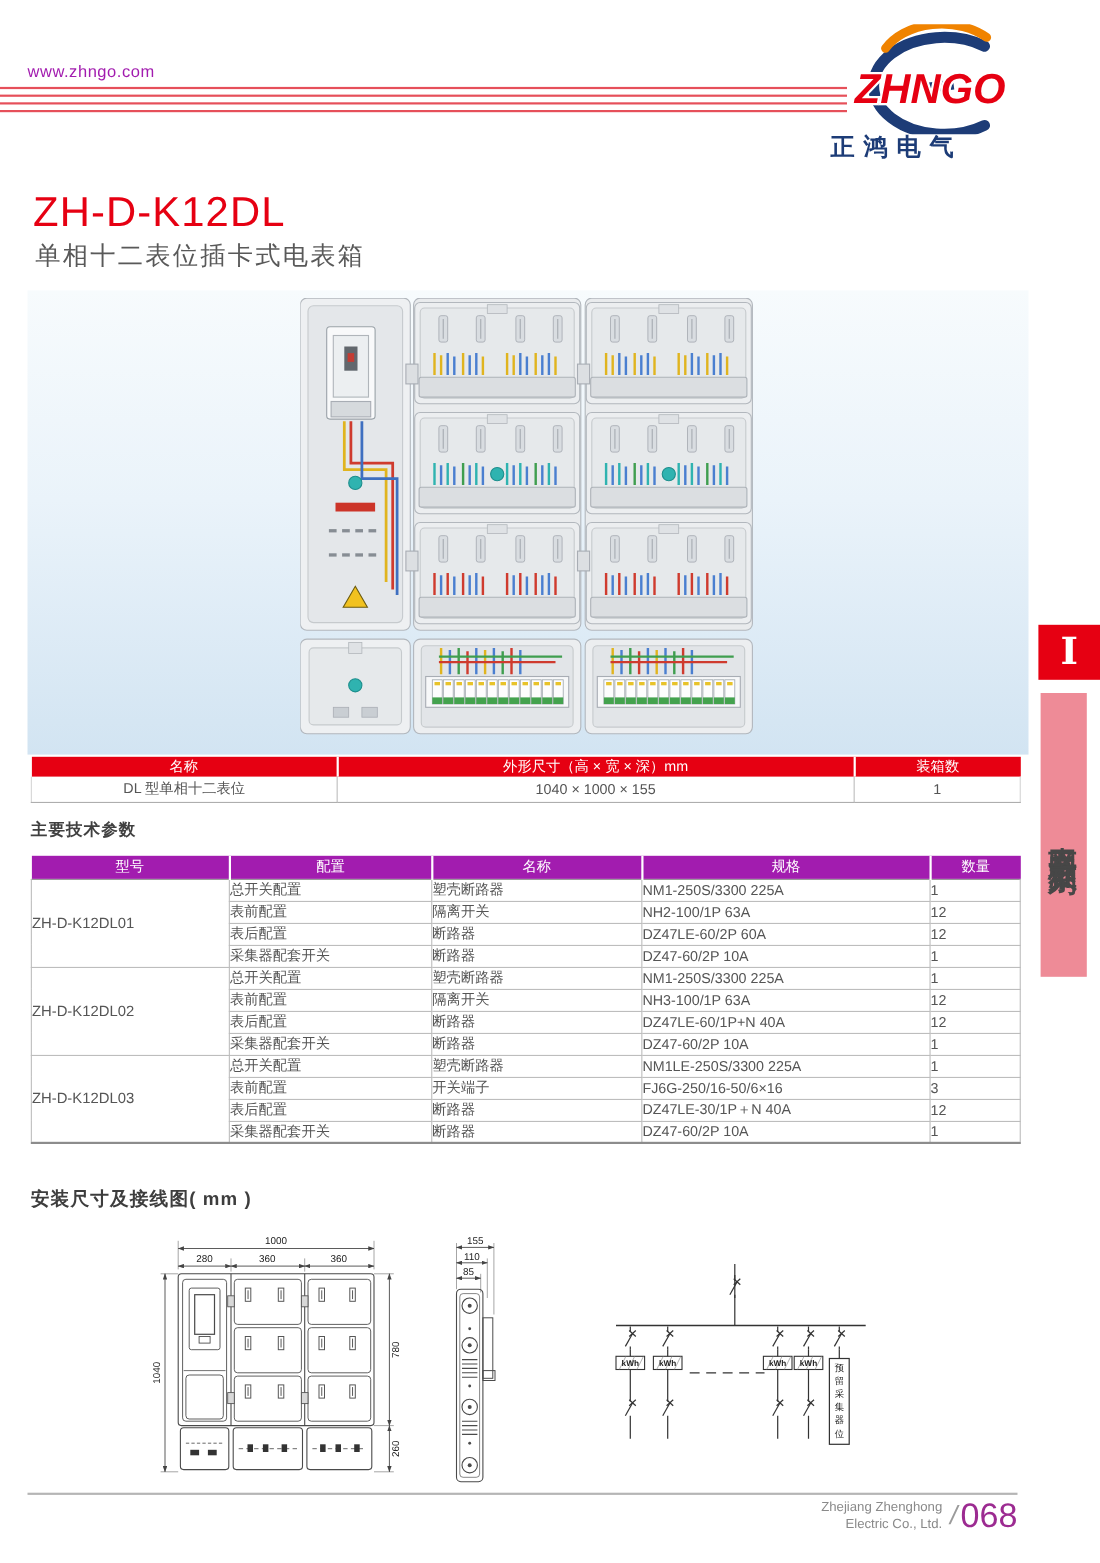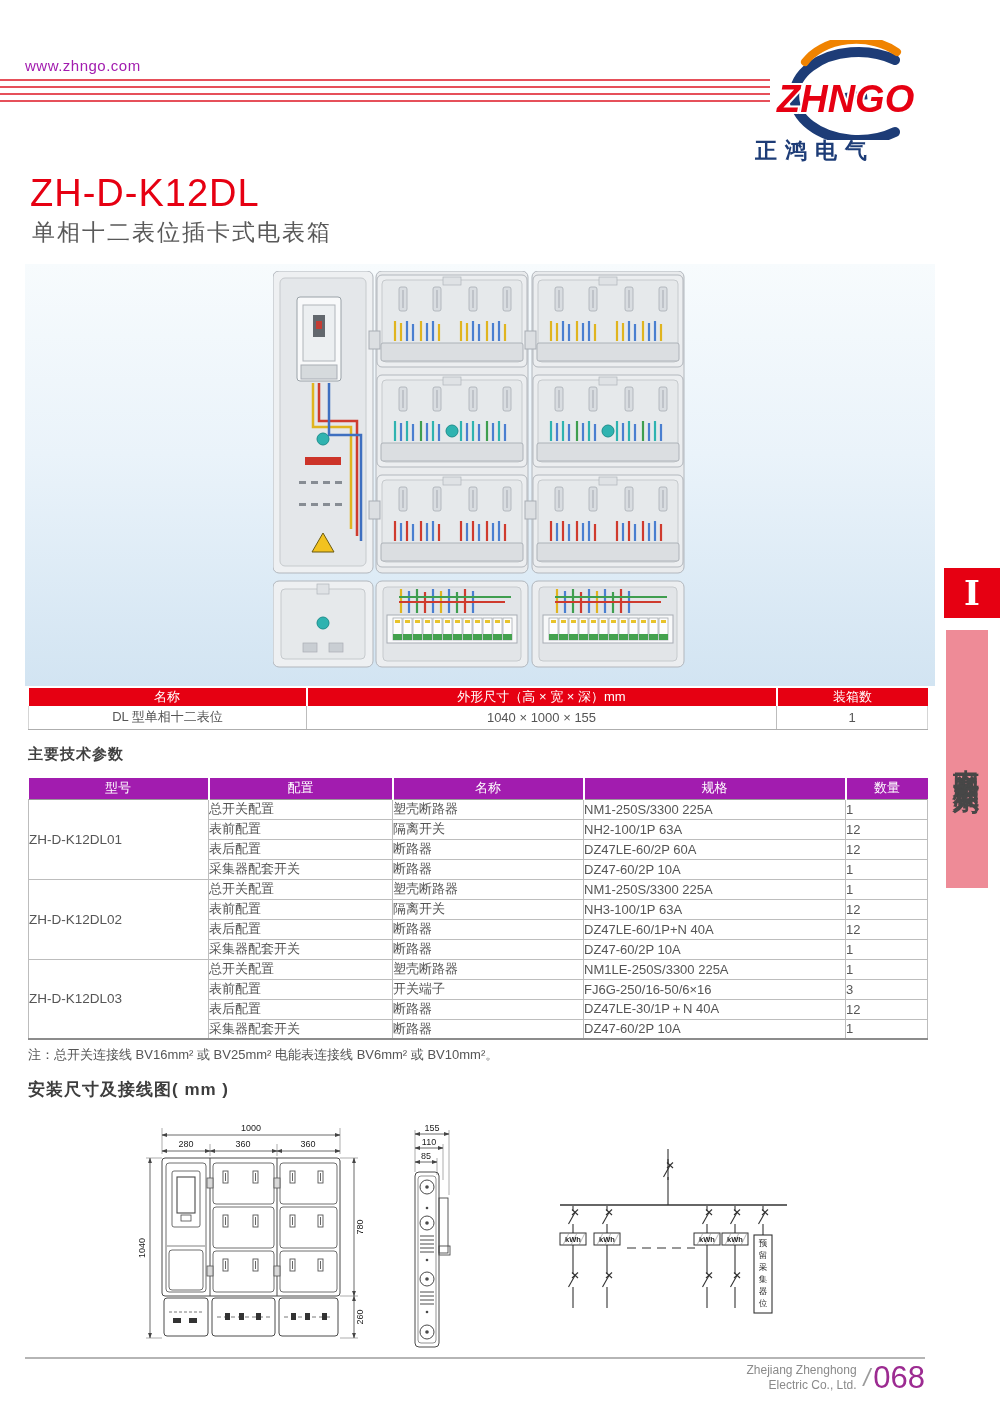--- a/index.html
+++ b/index.html
@@ -3,21 +3,21 @@
 <meta charset="utf-8">
 <style>
   * { margin:0; padding:0; box-sizing:border-box; }
   body { font-family: "Liberation Sans", sans-serif; background:#ffffff; }
   .page { position:relative; width:1000px; height:1421px; background:#fff; overflow:hidden; }
 
   
   .site-url { position:absolute; left:25px; top:57px; font-size:15px; color:#a21caf; letter-spacing:.5px; }
   .red-lines { position:absolute; left:0; top:79px; width:770px; }
   .red-lines div { height:2px; background:#e6505a; margin-bottom:5px; }
-  .logo { position:absolute; right:58px; top:40px; width:195px; height:126px; }
+  .logo { position:absolute; right:58px; top:22px; width:195px; height:126px; }
   .logo-cn { margin-top:-8px; text-align:left; color:#1d3c77; font-size:22px; font-weight:bold; letter-spacing:8px; padding-left:8px; }
 
   
   .model-title { position:absolute; left:30px; top:172px; font-size:38px; color:#e60012; font-weight:500; letter-spacing:1px; }
   .model-subtitle { position:absolute; left:32px; top:217px; font-size:23px; color:#595959; font-weight:500; letter-spacing:2px; }
 
   
   .photo-band { position:absolute; left:25px; top:264px; width:910px; height:422px;
     background:linear-gradient(180deg,#f7fbfd 0%,#eaf3fa 45%,#d2e4f2 100%); }
   .photo-band svg { display:block; margin:7px auto 0; }
@@ -395,21 +395,20 @@
       </tr>
       <tr>
         <td>采集器配套开关</td>
         <td>断路器</td>
         <td>DZ47-60/2P 10A</td>
         <td>1</td>
       </tr>
     </tbody>
   </table>
 
-  <div class="note">注：总开关连接线 BV16mm² 或 BV25mm² 电能表连接线 BV6mm² 或 BV10mm²。</div>
 
   <div class="install-title">安装尺寸及接线图( mm )</div>
 
   <svg class="front-view" width="285" height="243" viewBox="0 0 285 243">
     <defs>
       <marker id="ar" markerWidth="7" markerHeight="5" refX="6.5" refY="2.5" orient="auto-start-reverse">
           <path d="M0,0 L7,2.5 L0,5 z" fill="#444"></path>
         </marker>
       <g id="hk">
           <rect x="0" y="0" width="5" height="12" fill="none" stroke="#555" stroke-width="0.9"></rect>

